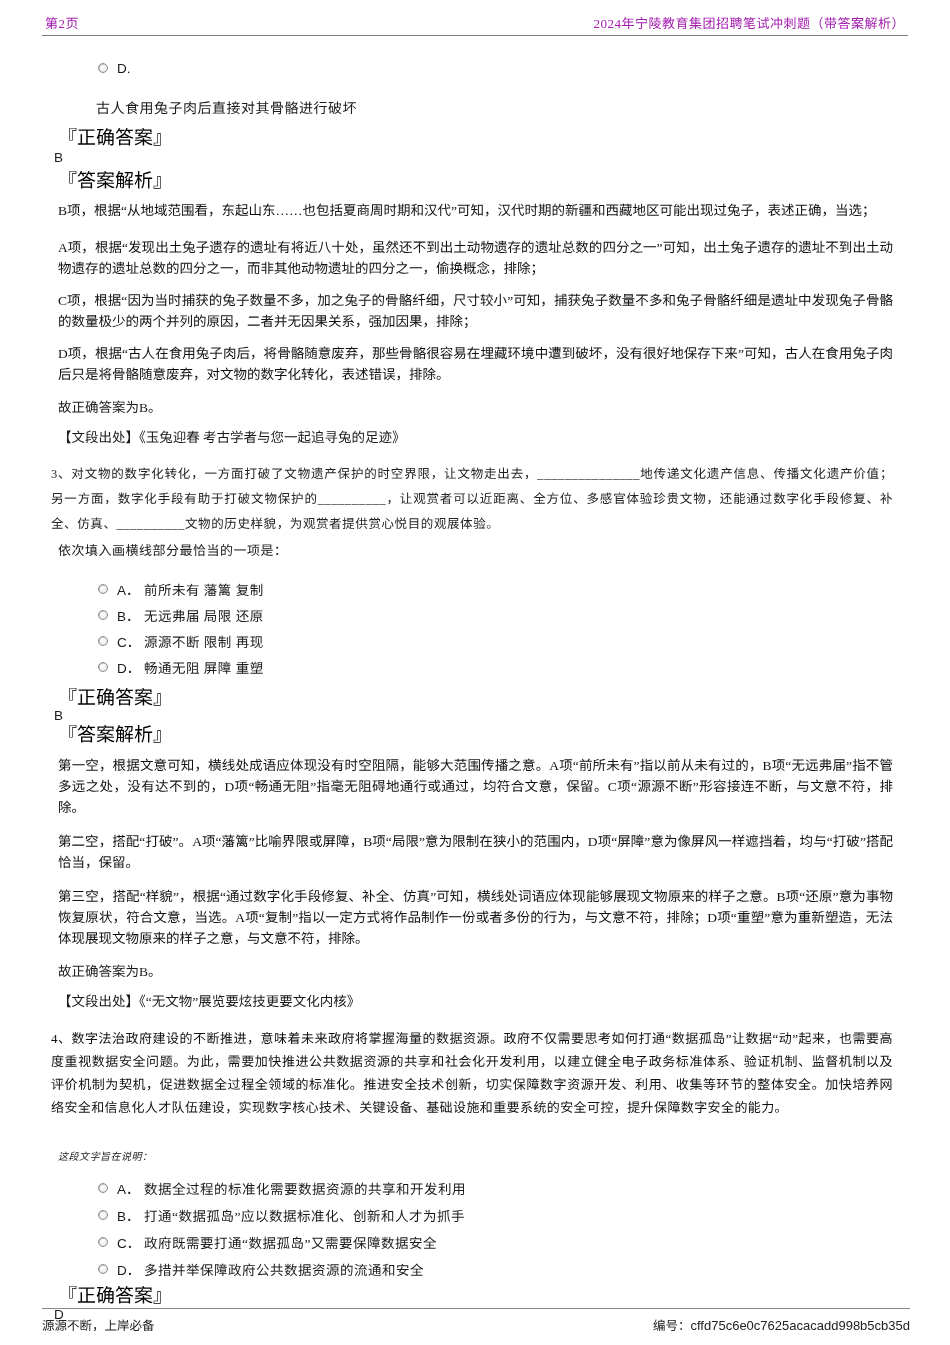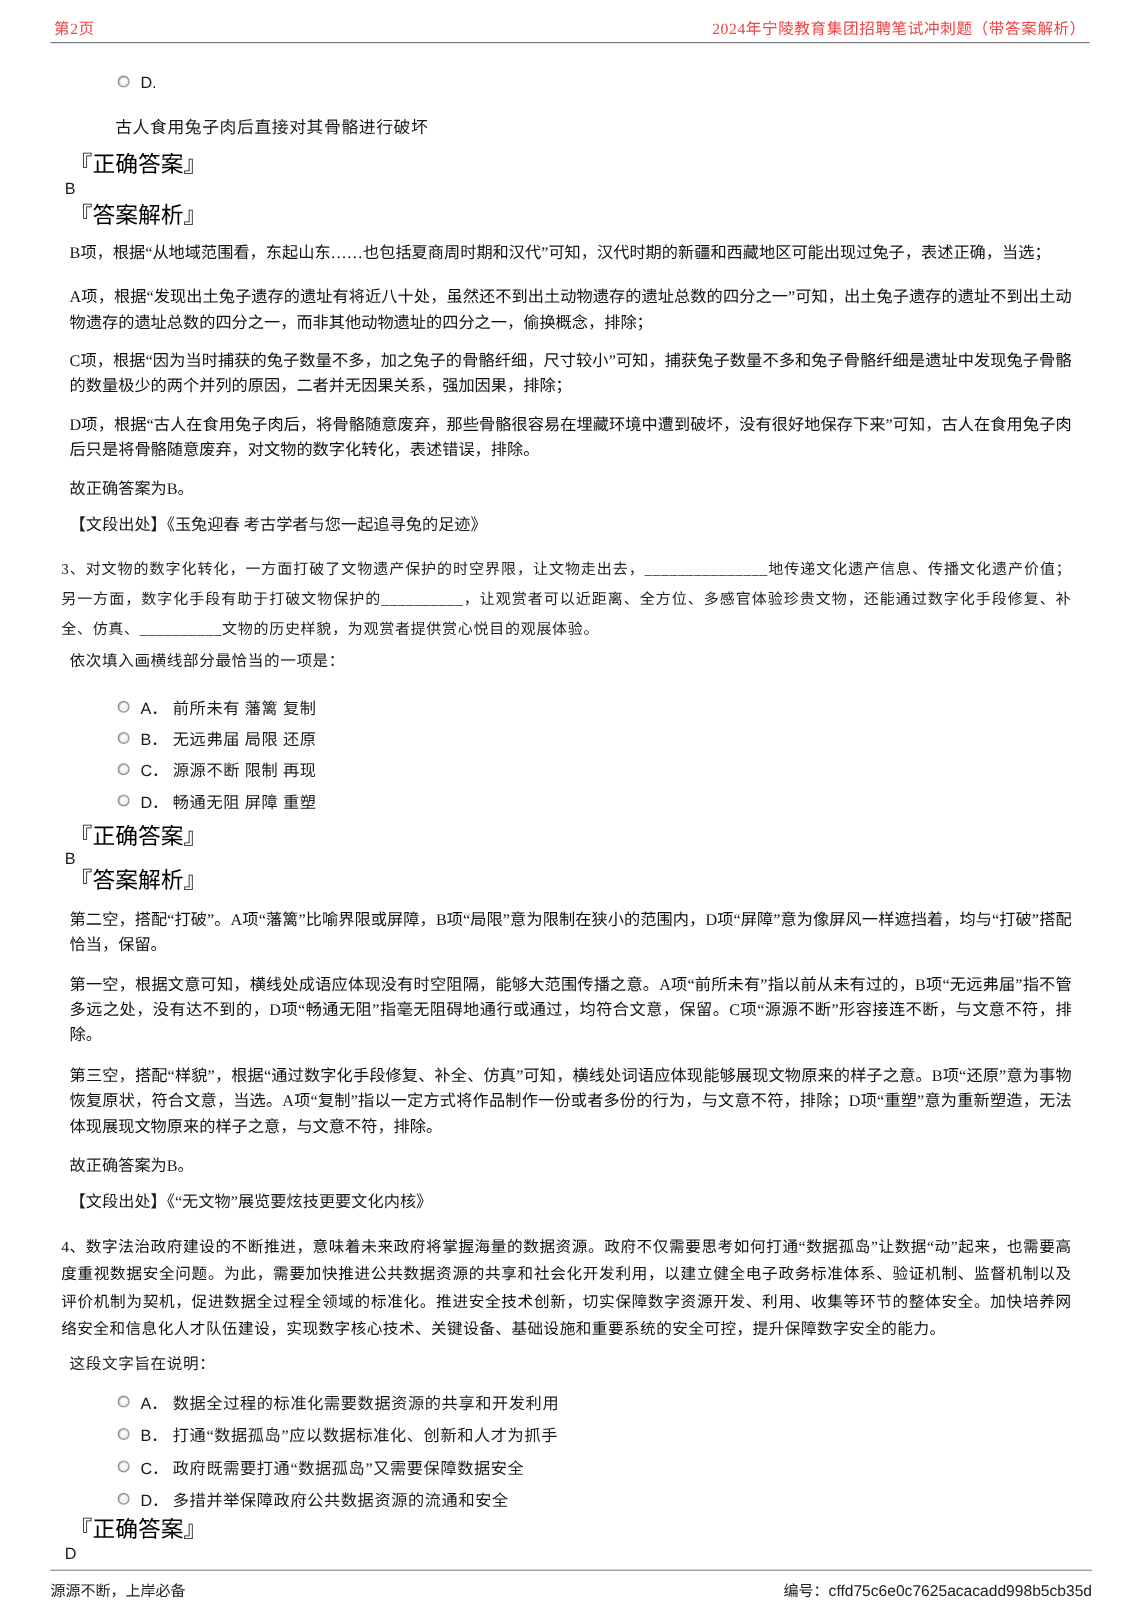--- a/index.html
+++ b/index.html
@@ -8,21 +8,21 @@
     width:950px; height:1345px; overflow:hidden;
     font-family:"Liberation Serif","DejaVu Serif",serif;
     color:#1a1a1a;
   }
   .page { width:950px; height:1345px; position:relative; padding:0 42px; }
 
   
   .hdr {
     display:flex; justify-content:space-between; align-items:flex-end;
     padding:13px 3px 3px 3px; border-bottom:1px solid #7a7a7a;
-    font-size:13px; color:#ef4444;gap:37px;
+    font-size:13px; color:#a21caf;gap:37px;
   }
   .hdr .pageno { letter-spacing:0.5px; }
   .hdr .title { letter-spacing:0.5px; }
 
   
   .content { padding:0 15px 0 16px; }
 
   .latin { font-family:"Liberation Sans","DejaVu Sans",sans-serif; }
 
   p.para {
@@ -38,21 +38,21 @@
     width:10px; height:10px; border-radius:50%; flex:0 0 auto;
     border:1px solid #8f8f8f;
     background:radial-gradient(circle at 35% 30%, #ffffff 0%, #f2f2f2 55%, #d8d8d8 100%);
     box-shadow:inset 0.5px 0.5px 1px rgba(0,0,0,0.35);
   }
   .opt-letter { font-size:13.5px; margin-left:9px; width:27px; }
   .opt-text { font-size:13.5px; letter-spacing:0.5px; }
 
   
   .s-optd      { margin-top:19px; }
-  .s-optd-text { margin-top:19px; margin-left:38px; font-size:14px; line-height:17px; letter-spacing:0.5px;font-family:Liberation Mono, monospace; }
+  .s-optd-text { margin-top:19px; margin-left:38px; font-size:14px; line-height:17px; letter-spacing:0.5px; }
   .s-anslbl1   { margin-top:12px; }
   .s-ansval1   { margin-top:4px; }
   .s-exlbl1    { margin-top:6px; }
   .s-concl     { margin-top:14px; font-size:13.5px; line-height:17px; }
   .s-source    { margin-top:13px; font-size:13.5px; line-height:17px; }
 
   .stem3 {
     margin-top:16px; margin-left:-7px;
     font-size:12.5px; line-height:25px; letter-spacing:0.6px;
     text-align:justify; color:#222;
@@ -61,21 +61,21 @@
   .optlist3   { margin-top:17px; }
   .s-anslbl2  { margin-top:9px; }
   .s-ansval2  { margin-top:2px; }
   .s-exlbl2   { margin-top:2px; }
 
   .stem4 {
     margin-top:17px; margin-left:-7px;
     font-size:13px; line-height:23px; letter-spacing:0.4px;
     text-align:justify; color:#111;
   }
-  .s-prompt4  { margin-top:10px; font-size:13px; line-height:16px; letter-spacing:0.5px; }
+  .s-prompt4  { margin-top:30px; font-size:10px; line-height:16px; letter-spacing:0.5px;font-style:italic; }
   .optlist4   { margin-top:9px; }
   .optlist4 .opt-row { height:27px; }
   .s-anslbl3  { margin-top:5px; }
   .s-ansval3  { margin-top:3px; }
 
   
   .ftr {
     position:absolute; left:42px; right:40px; top:1308px;
     border-top:1px solid #8a8a8a; padding-top:6px;
     display:flex; justify-content:space-between;
@@ -137,22 +137,22 @@
         <span class="radio"></span>
         <span class="opt-letter latin">D．</span>
         <span class="opt-text">畅通无阻 屏障 重塑</span>
       </div>
     </div>
 
     <p class="label s-anslbl2">『正确答案』</p>
     <p class="ansletter latin s-ansval2">B</p>
     <p class="label s-exlbl2">『答案解析』</p>
 
+    <p class="para" style="margin-top:12px;">第一空，根据文意可知，横线处成语应体现没有时空阻隔，能够大范围传播之意。A项“前所未有”指以前从未有过的，B项“无远弗届”指不管多远之处，没有达不到的，D项“畅通无阻”指毫无阻碍地通行或通过，均符合文意，保留。C项“源源不断”形容接连不断，与文意不符，排除。</p>
     <p class="para" style="margin-top:13px;">第二空，搭配“打破”。A项“藩篱”比喻界限或屏障，B项“局限”意为限制在狭小的范围内，D项“屏障”意为像屏风一样遮挡着，均与“打破”搭配恰当，保留。</p>
-    <p class="para" style="margin-top:12px;">第一空，根据文意可知，横线处成语应体现没有时空阻隔，能够大范围传播之意。A项“前所未有”指以前从未有过的，B项“无远弗届”指不管多远之处，没有达不到的，D项“畅通无阻”指毫无阻碍地通行或通过，均符合文意，保留。C项“源源不断”形容接连不断，与文意不符，排除。</p>
     <p class="para" style="margin-top:13px;">第三空，搭配“样貌”，根据“通过数字化手段修复、补全、仿真”可知，横线处词语应体现能够展现文物原来的样子之意。B项“还原”意为事物恢复原状，符合文意，当选。A项“复制”指以一定方式将作品制作一份或者多份的行为，与文意不符，排除；D项“重塑”意为重新塑造，无法体现展现文物原来的样子之意，与文意不符，排除。</p>
 
     <p class="s-concl">故正确答案为B。</p>
     <p class="s-source">【文段出处】《“无文物”展览要炫技更要文化内核》</p>
 
     <p class="stem4">4、数字法治政府建设的不断推进，意味着未来政府将掌握海量的数据资源。政府不仅需要思考如何打通“数据孤岛”让数据“动”起来，也需要高度重视数据安全问题。为此，需要加快推进公共数据资源的共享和社会化开发利用，以建立健全电子政务标准体系、验证机制、监督机制以及评价机制为契机，促进数据全过程全领域的标准化。推进安全技术创新，切实保障数字资源开发、利用、收集等环节的整体安全。加快培养网络安全和信息化人才队伍建设，实现数字核心技术、关键设备、基础设施和重要系统的安全可控，提升保障数字安全的能力。</p>
     <p class="s-prompt4">这段文字旨在说明：</p>
 
     <div class="optlist4">
       <div class="opt-row">

